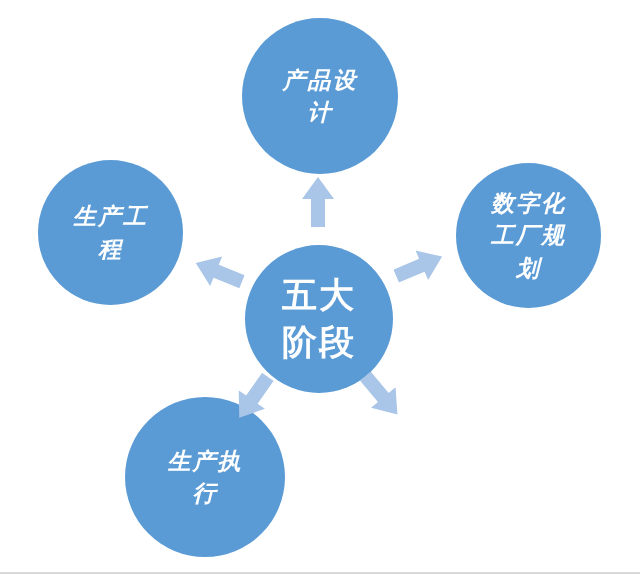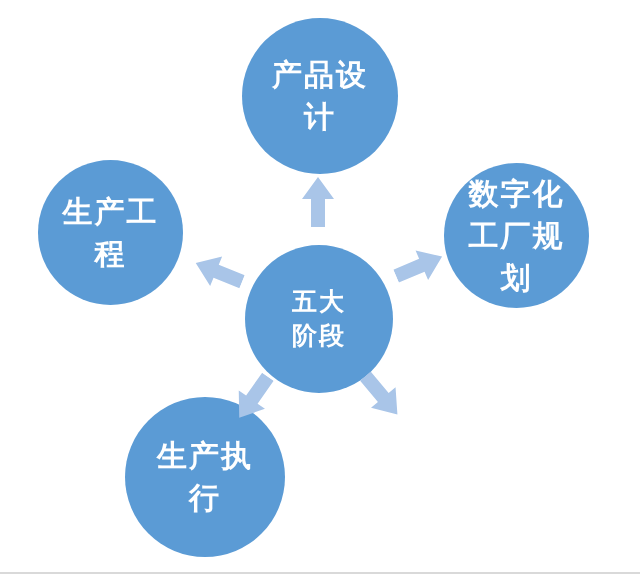--- a/index.html
+++ b/index.html
@@ -28,28 +28,28 @@
     display:flex;
     align-items:center;
     justify-content:center;
     text-align:center;
     color:var(--text-color);
     font-weight:bold;
     white-space:pre-line;
     line-height:1.4;
     letter-spacing:2px;
   }
-  .node.satellite{font-size:30px;}
-  .node.center{font-size:25px;line-height:1.35;}
+  .node.satellite{font-size:23px;font-style:italic;}
+  .node.center{font-size:35px;line-height:1.35;}
 
   
   .node.center      {left:245px; top:245px; width:148px; height:148px;}
   .node.top         {left:242px; top:18px;  width:156px; height:156px;}
   .node.left        {left:38px;  top:160px; width:145px; height:145px;}
-  .node.right       {left:444px; top:163px; width:145px; height:145px;}
+  .node.right       {left:456px; top:163px; width:145px; height:145px;}
   .node.bottom-left {left:125px; top:397px; width:160px; height:160px;}
   .node.bottom-right{left:375px; top:399px; width:160px; height:160px;}
 
   .arrow{
     position:absolute;
     width:52px;
     height:36px;
   }
   .arrow svg{display:block;width:100%;height:100%;}
   .arrow polygon{fill:var(--arrow-color);}

